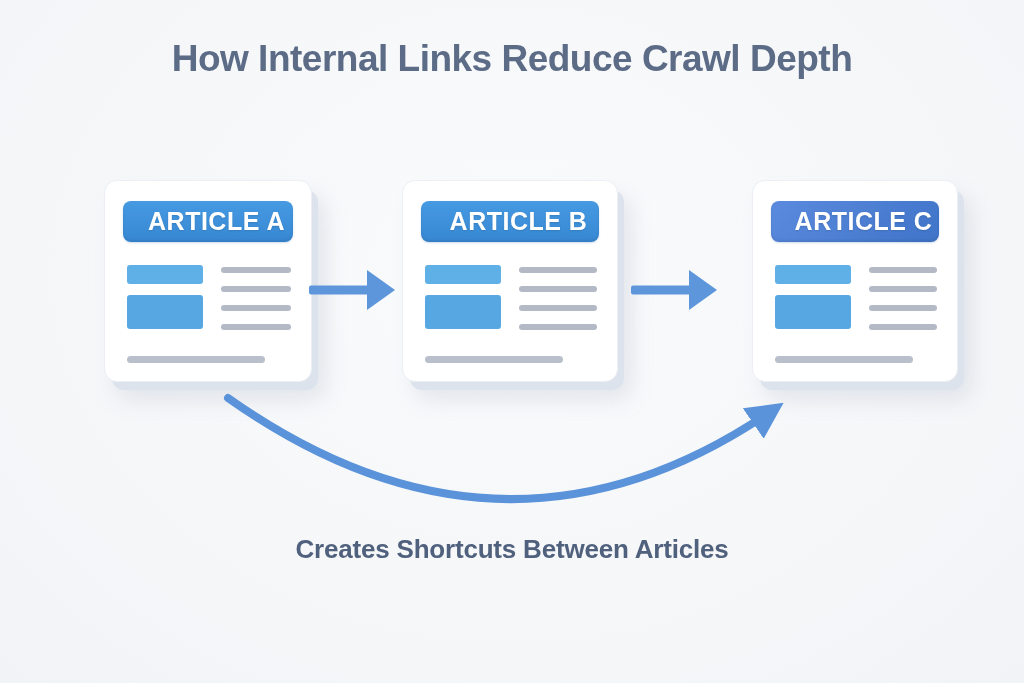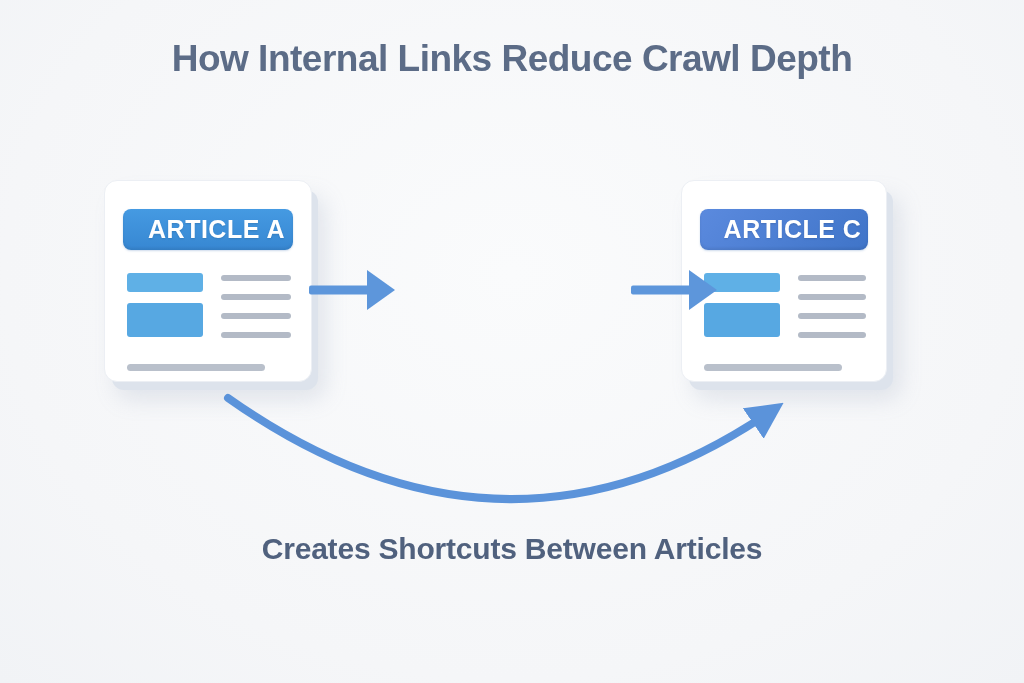--- a/index.html
+++ b/index.html
@@ -16,35 +16,35 @@
   }
   .title{
     position:absolute;top:38px;left:0;width:100%;
     margin:0;text-align:center;
     font-size:37px;line-height:42px;font-weight:700;
     color:#5c6c87;letter-spacing:-0.5px;
   }
   .caption{
     position:absolute;top:529px;left:0;width:100%;
     text-align:center;
-    font-size:30px;line-height:40px;font-weight:600;
+    font-size:26px;line-height:40px;font-weight:600;
     color:#50617e;letter-spacing:-0.2px;
   }
   .card{
     position:absolute;top:180px;height:202px;width:208px;
     background:#ffffff;
     border:1px solid #eceff4;
     border-radius:13px;
     box-shadow:7px 9px 0 -1px #dde3ec, 13px 17px 22px rgba(140,155,180,0.22);
   }
   .card-a{left:104px;}
   .card-b{left:402px;width:216px;}
-  .card-c{left:681px;width:206px;}
+  .card-c{left:752px;width:206px;}
   .badge{
-    margin:28px 18px 0 18px;height:41px;
+    margin:20px 18px 0 18px;height:41px;
     border-radius:8px;
     display:flex;align-items:center;justify-content:center;
     color:#ffffff;font-weight:700;font-size:25px;letter-spacing:0.5px;
     text-shadow:0 1px 2px rgba(0,0,0,0.12);
     box-shadow:inset 0 -2px 3px rgba(0,0,0,0.08), 0 1px 2px rgba(60,110,180,0.25);
     padding-left:17px;
   }
   .badge-blue{background:linear-gradient(180deg,#459ae2 0%,#3787d2 100%);}
   .badge-indigo{background:linear-gradient(135deg,#5b8ade 0%,#3f74c8 100%);}
   .content{display:flex;margin:23px 20px 0 22px;gap:18px;}
@@ -77,20 +77,36 @@
       <div class="col-lines">
         <div class="line"></div>
         <div class="line"></div>
         <div class="line"></div>
         <div class="line"></div>
       </div>
     </div>
     <div class="footline"></div>
   </div>
 
+  <div class="card card-b">
+    <div class="badge badge-blue">ARTICLE B</div>
+    <div class="content">
+      <div class="col-blocks">
+        <div class="block block1"></div>
+        <div class="block block2"></div>
+      </div>
+      <div class="col-lines">
+        <div class="line"></div>
+        <div class="line"></div>
+        <div class="line"></div>
+        <div class="line"></div>
+      </div>
+    </div>
+    <div class="footline"></div>
+  </div>
 
   <div class="card card-c">
     <div class="badge badge-indigo">ARTICLE C</div>
     <div class="content">
       <div class="col-blocks">
         <div class="block block1"></div>
         <div class="block block2"></div>
       </div>
       <div class="col-lines">
         <div class="line"></div>

